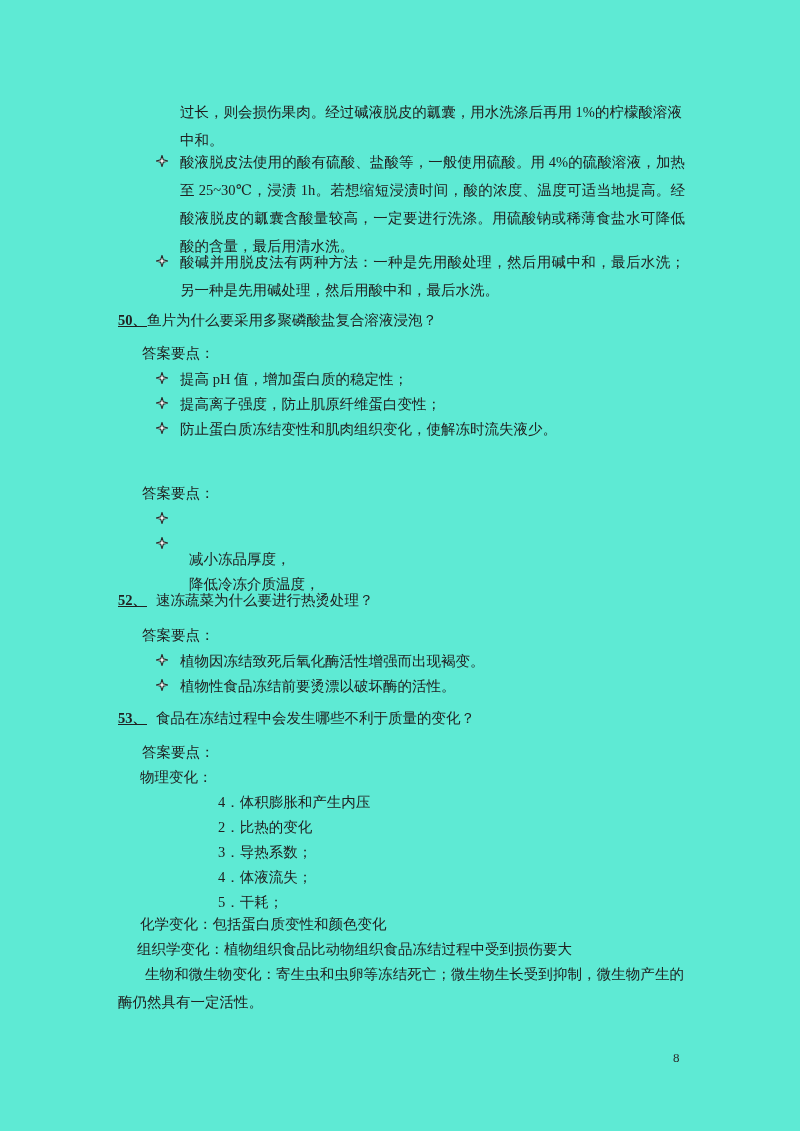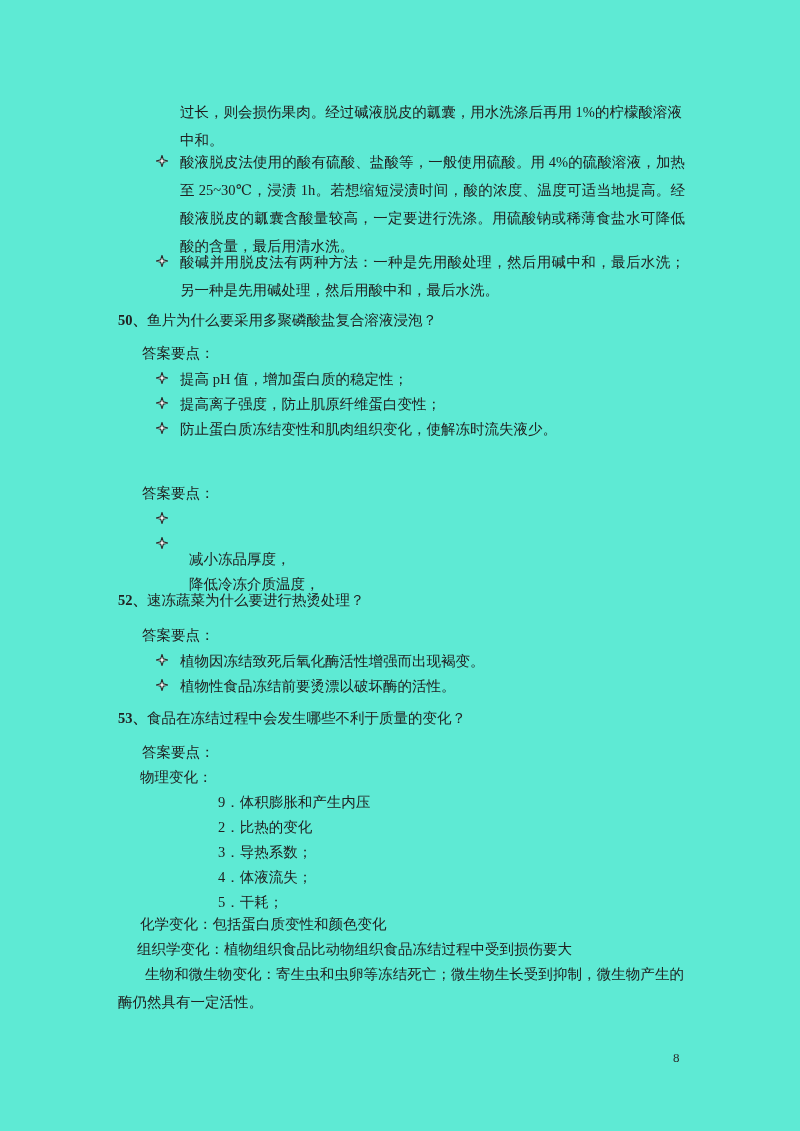--- a/index.html
+++ b/index.html
@@ -25,22 +25,22 @@
   .bullet-row .blt{
     position:absolute;left:1px;top:7px;width:12px;height:12px;line-height:0;
   }
   .bullet-row .btxt{
     padding-left:25px;text-align:justify;
   }
   .bullet-row.wide .btxt{padding-left:34px;margin-top:40px;}
   .bullet-row.nojust .btxt{text-align:left;}
   
   .q-row{left:118px;white-space:nowrap;}
-  .q-num{font-weight:bold;}
-  .q-title.gap{margin-left:0;}
+  .q-num{font-weight:bold;text-decoration:underline;}
+  .q-title.gap{margin-left:9px;}
   
   .label-row{left:142px;white-space:nowrap;}
   .sub-label{left:140px;white-space:nowrap;}
   .num-item{left:218px;white-space:nowrap;}
   .para-bio{
     left:118px;width:566px;
     text-indent:27px;text-align:justify;
   }
   .page-num{
     left:673px;top:1044px;font-size:13px;color:#2a2a2a;
@@ -138,21 +138,21 @@
     </span>
     <p class="btxt">植物性食品冻结前要烫漂以破坏酶的活性。</p>
   </div>
 
   <div class="abs q-row" style="top:704px">
     <span class="q-num">53、</span><span class="q-title gap">食品在冻结过程中会发生哪些不利于质量的变化？</span>
   </div>
   <div class="abs label-row" style="top:738px">答案要点：</div>
   <div class="abs sub-label" style="top:763px">物理变化：</div>
 
-  <div class="abs num-item" style="top:788px">9．体积膨胀和产生内压</div>
+  <div class="abs num-item" style="top:788px">4．体积膨胀和产生内压</div>
   <div class="abs num-item" style="top:813px">2．比热的变化</div>
   <div class="abs num-item" style="top:838px">3．导热系数；</div>
   <div class="abs num-item" style="top:863px">4．体液流失；</div>
   <div class="abs num-item" style="top:888px">5．干耗；</div>
 
   <div class="abs sub-label" style="top:935px;left:137px">组织学变化：植物组织食品比动物组织食品冻结过程中受到损伤要大</div>
   <div class="abs sub-label" style="top:910px">化学变化：包括蛋白质变性和颜色变化</div>
   <p class="abs para-bio" style="top:960px">生物和微生物变化：寄生虫和虫卵等冻结死亡；微生物生长受到抑制，微生物产生的酶仍然具有一定活性。</p>
 
   <div class="abs page-num">8</div>

